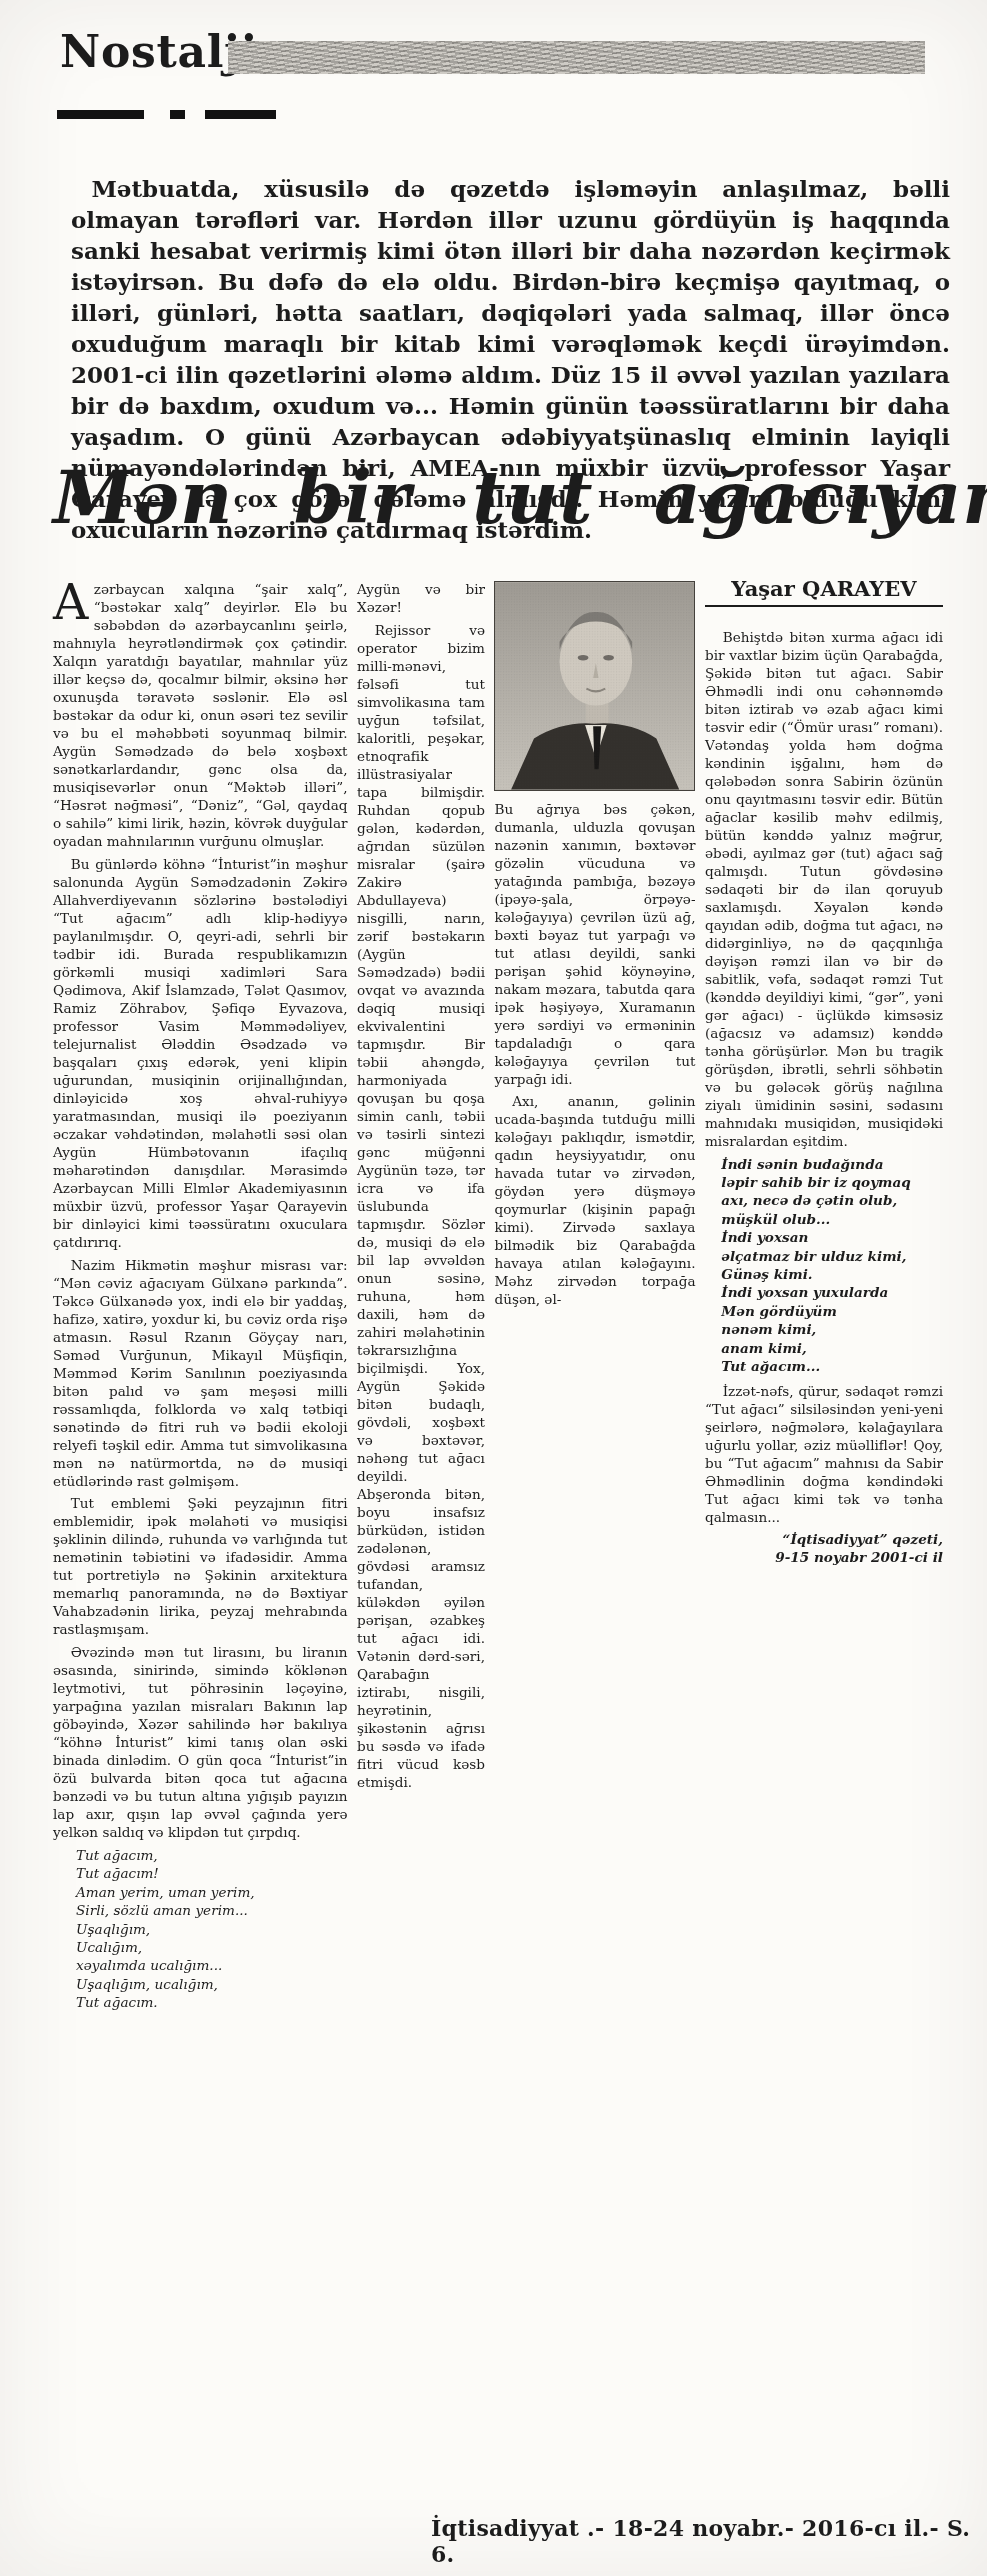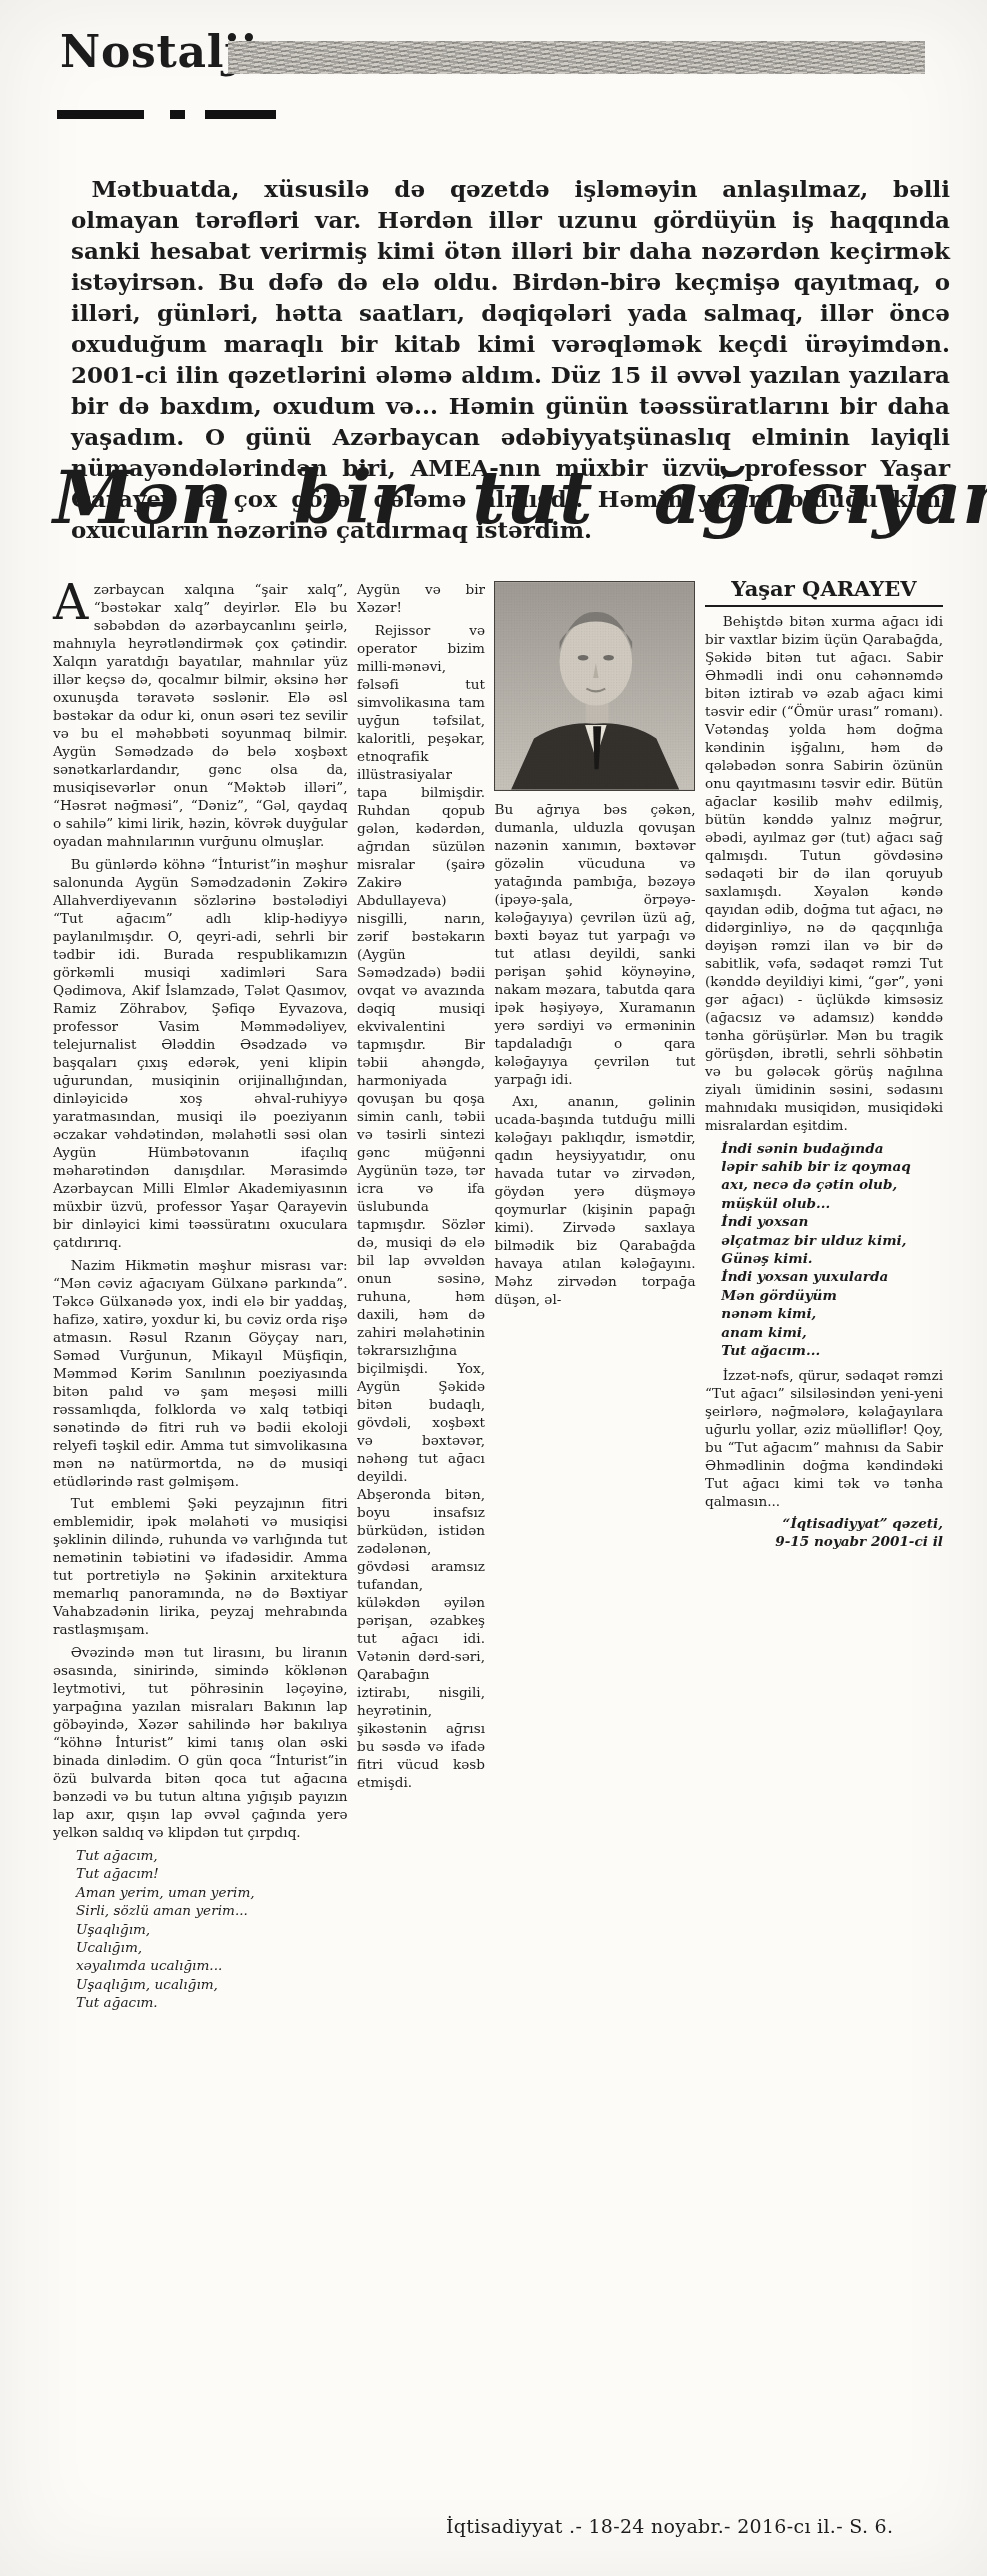--- a/index.html
+++ b/index.html
@@ -59,30 +59,30 @@
     margin:4.1px 0 6.8px 23px;line-height:18.4px;text-align:left;
   }
   .col4 .poem{font-weight:bold;margin-left:16.3px;}
   .photo{
     width:201px;height:210px;margin:1.4px 0 8.2px;
     border:0.7px solid #44413c;box-sizing:border-box;
     background:#b7b3ac;
   }
   .photo svg{display:block;width:100%;height:100%;}
   .author-heading{
-    margin:0 0 5px;font-size:21px;font-weight:bold;
+    margin:0 0 21px;font-size:21px;font-weight:bold;
     text-align:center;border-bottom:2px solid #1c1c1c;padding-bottom:6.8px;
   }
   .citation{
     font-style:italic;font-weight:bold;text-align:right;
     white-space:pre-line;margin-top:2px;font-size:13.6px;line-height:17.7px;
   }
   .page-footer{
-    position:absolute;left:446px;top:2515px;
-    font-size:19px;font-weight:normal;letter-spacing:0.3px;
+    position:absolute;left:431px;top:2515px;
+    font-size:22px;font-weight:bold;letter-spacing:0.3px;
   }
 </style>
 </head>
 <body>
 
 <div class="page">
 
   <h1 class="section-label">Nostalji</h1>
   <div class="masthead-texture"></div>
 

